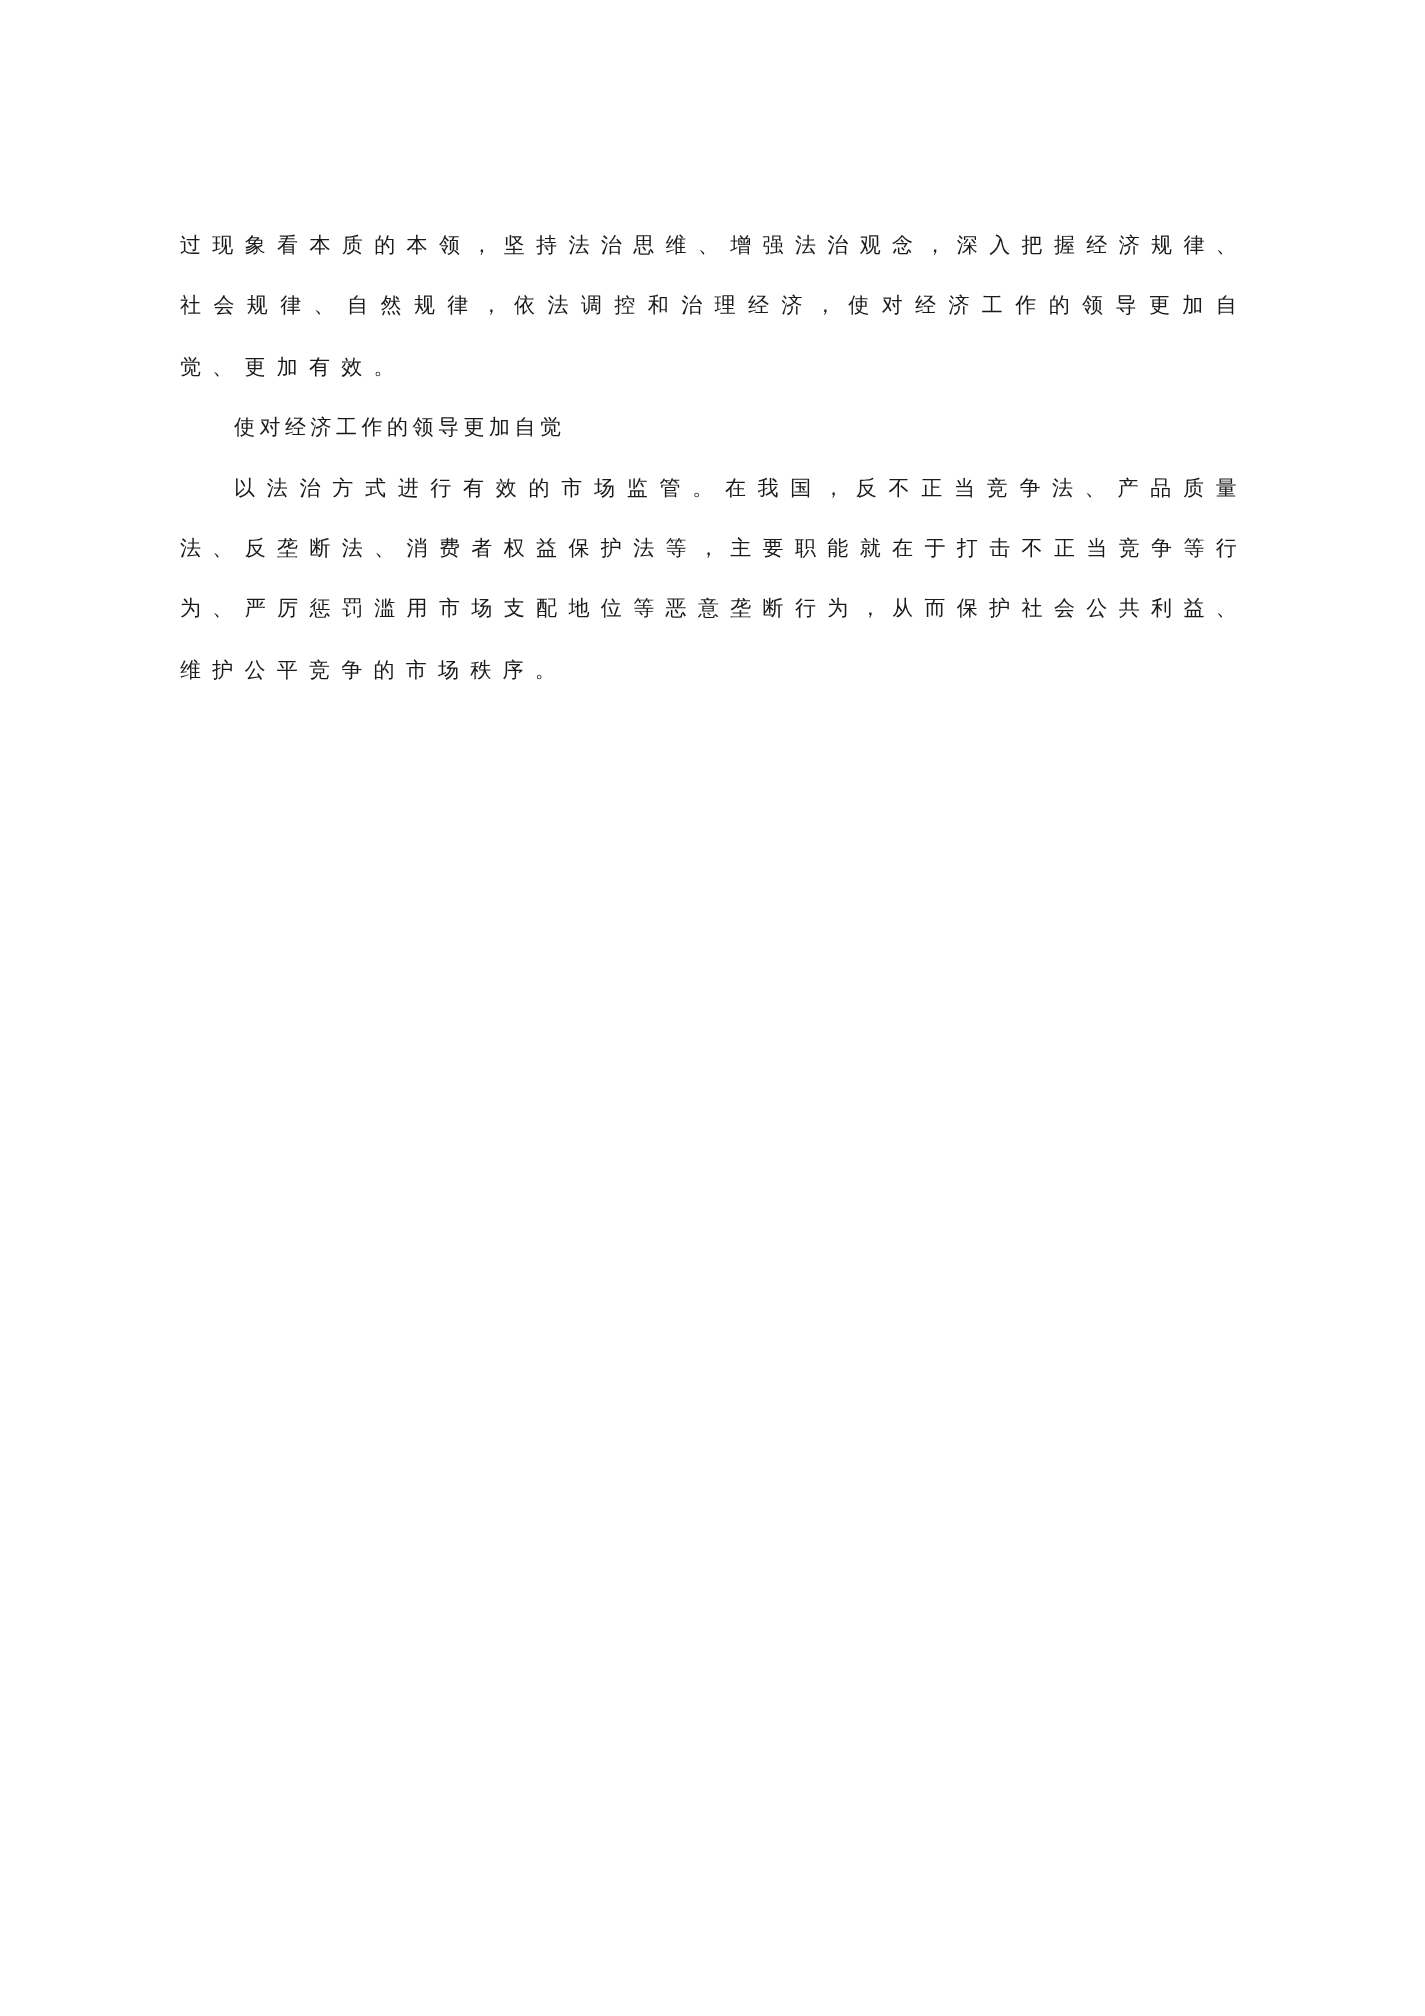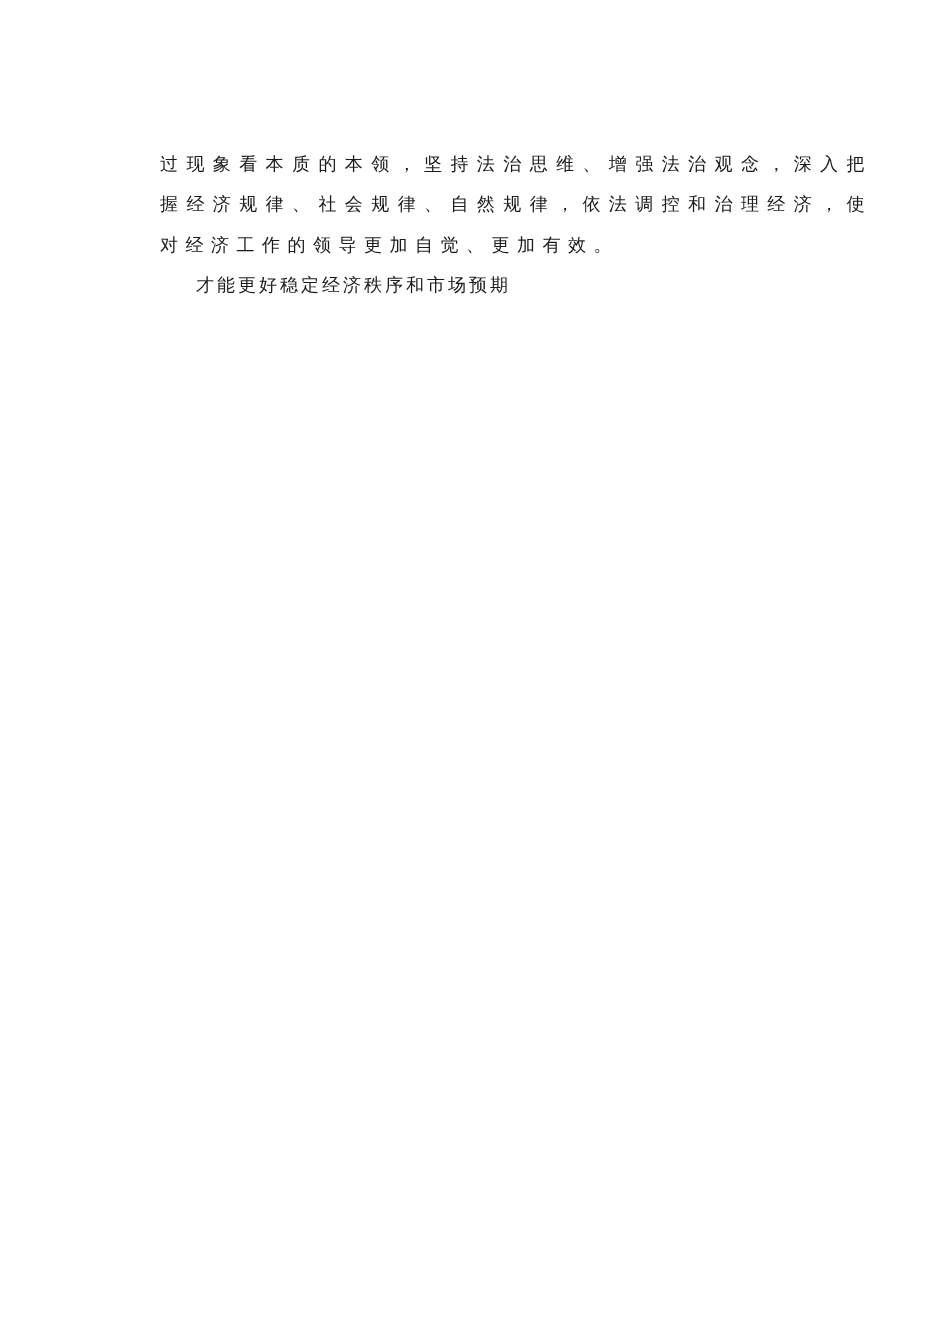--- a/index.html
+++ b/index.html
@@ -3,29 +3,29 @@
   <meta charset="utf-8">
   <style>
     html, body { margin: 0; padding: 0; background: #ffffff; }
     body { width: 950px; height: 1344px; position: relative; overflow: hidden; }
     .page {
       position: absolute;
       left: 120px;
       top: 144px;
       width: 712px;
       font-family: "DejaVu Serif", "Liberation Serif", serif;
-      font-size: 18px;
+      font-size: 14px;
       color: #1a1a1a;
       line-height: 40.4px;
       letter-spacing: 7.5px;
-      margin-left: 40px;
     }
     .para { margin: 0; padding: 0; text-align: justify; text-align-last: left; }
     .indent { text-indent: 36px; }
     .heading { text-indent: 36px; letter-spacing: 3px; }
   </style>
 </head>
 <body>
 
 <div class="page">
   <p class="para">过现象看本质的本领，坚持法治思维、增强法治观念，深入把握经济规律、社会规律、自然规律，依法调控和治理经济，使对经济工作的领导更加自觉、更加有效。</p>
-  <p class="para heading">才能更好稳定经济秩序和市场预期</p>
+  <p class="para heading">使对经济工作的领导更加自觉</p>
+  <p class="para indent">以法治方式进行有效的市场监管。在我国，反不正当竞争法、产品质量法、反垄断法、消费者权益保护法等，主要职能就在于打击不正当竞争等行为、严厉惩罚滥用市场支配地位等恶意垄断行为，从而保护社会公共利益、维护公平竞争的市场秩序。</p>
 </div>
 
 </body></html>

